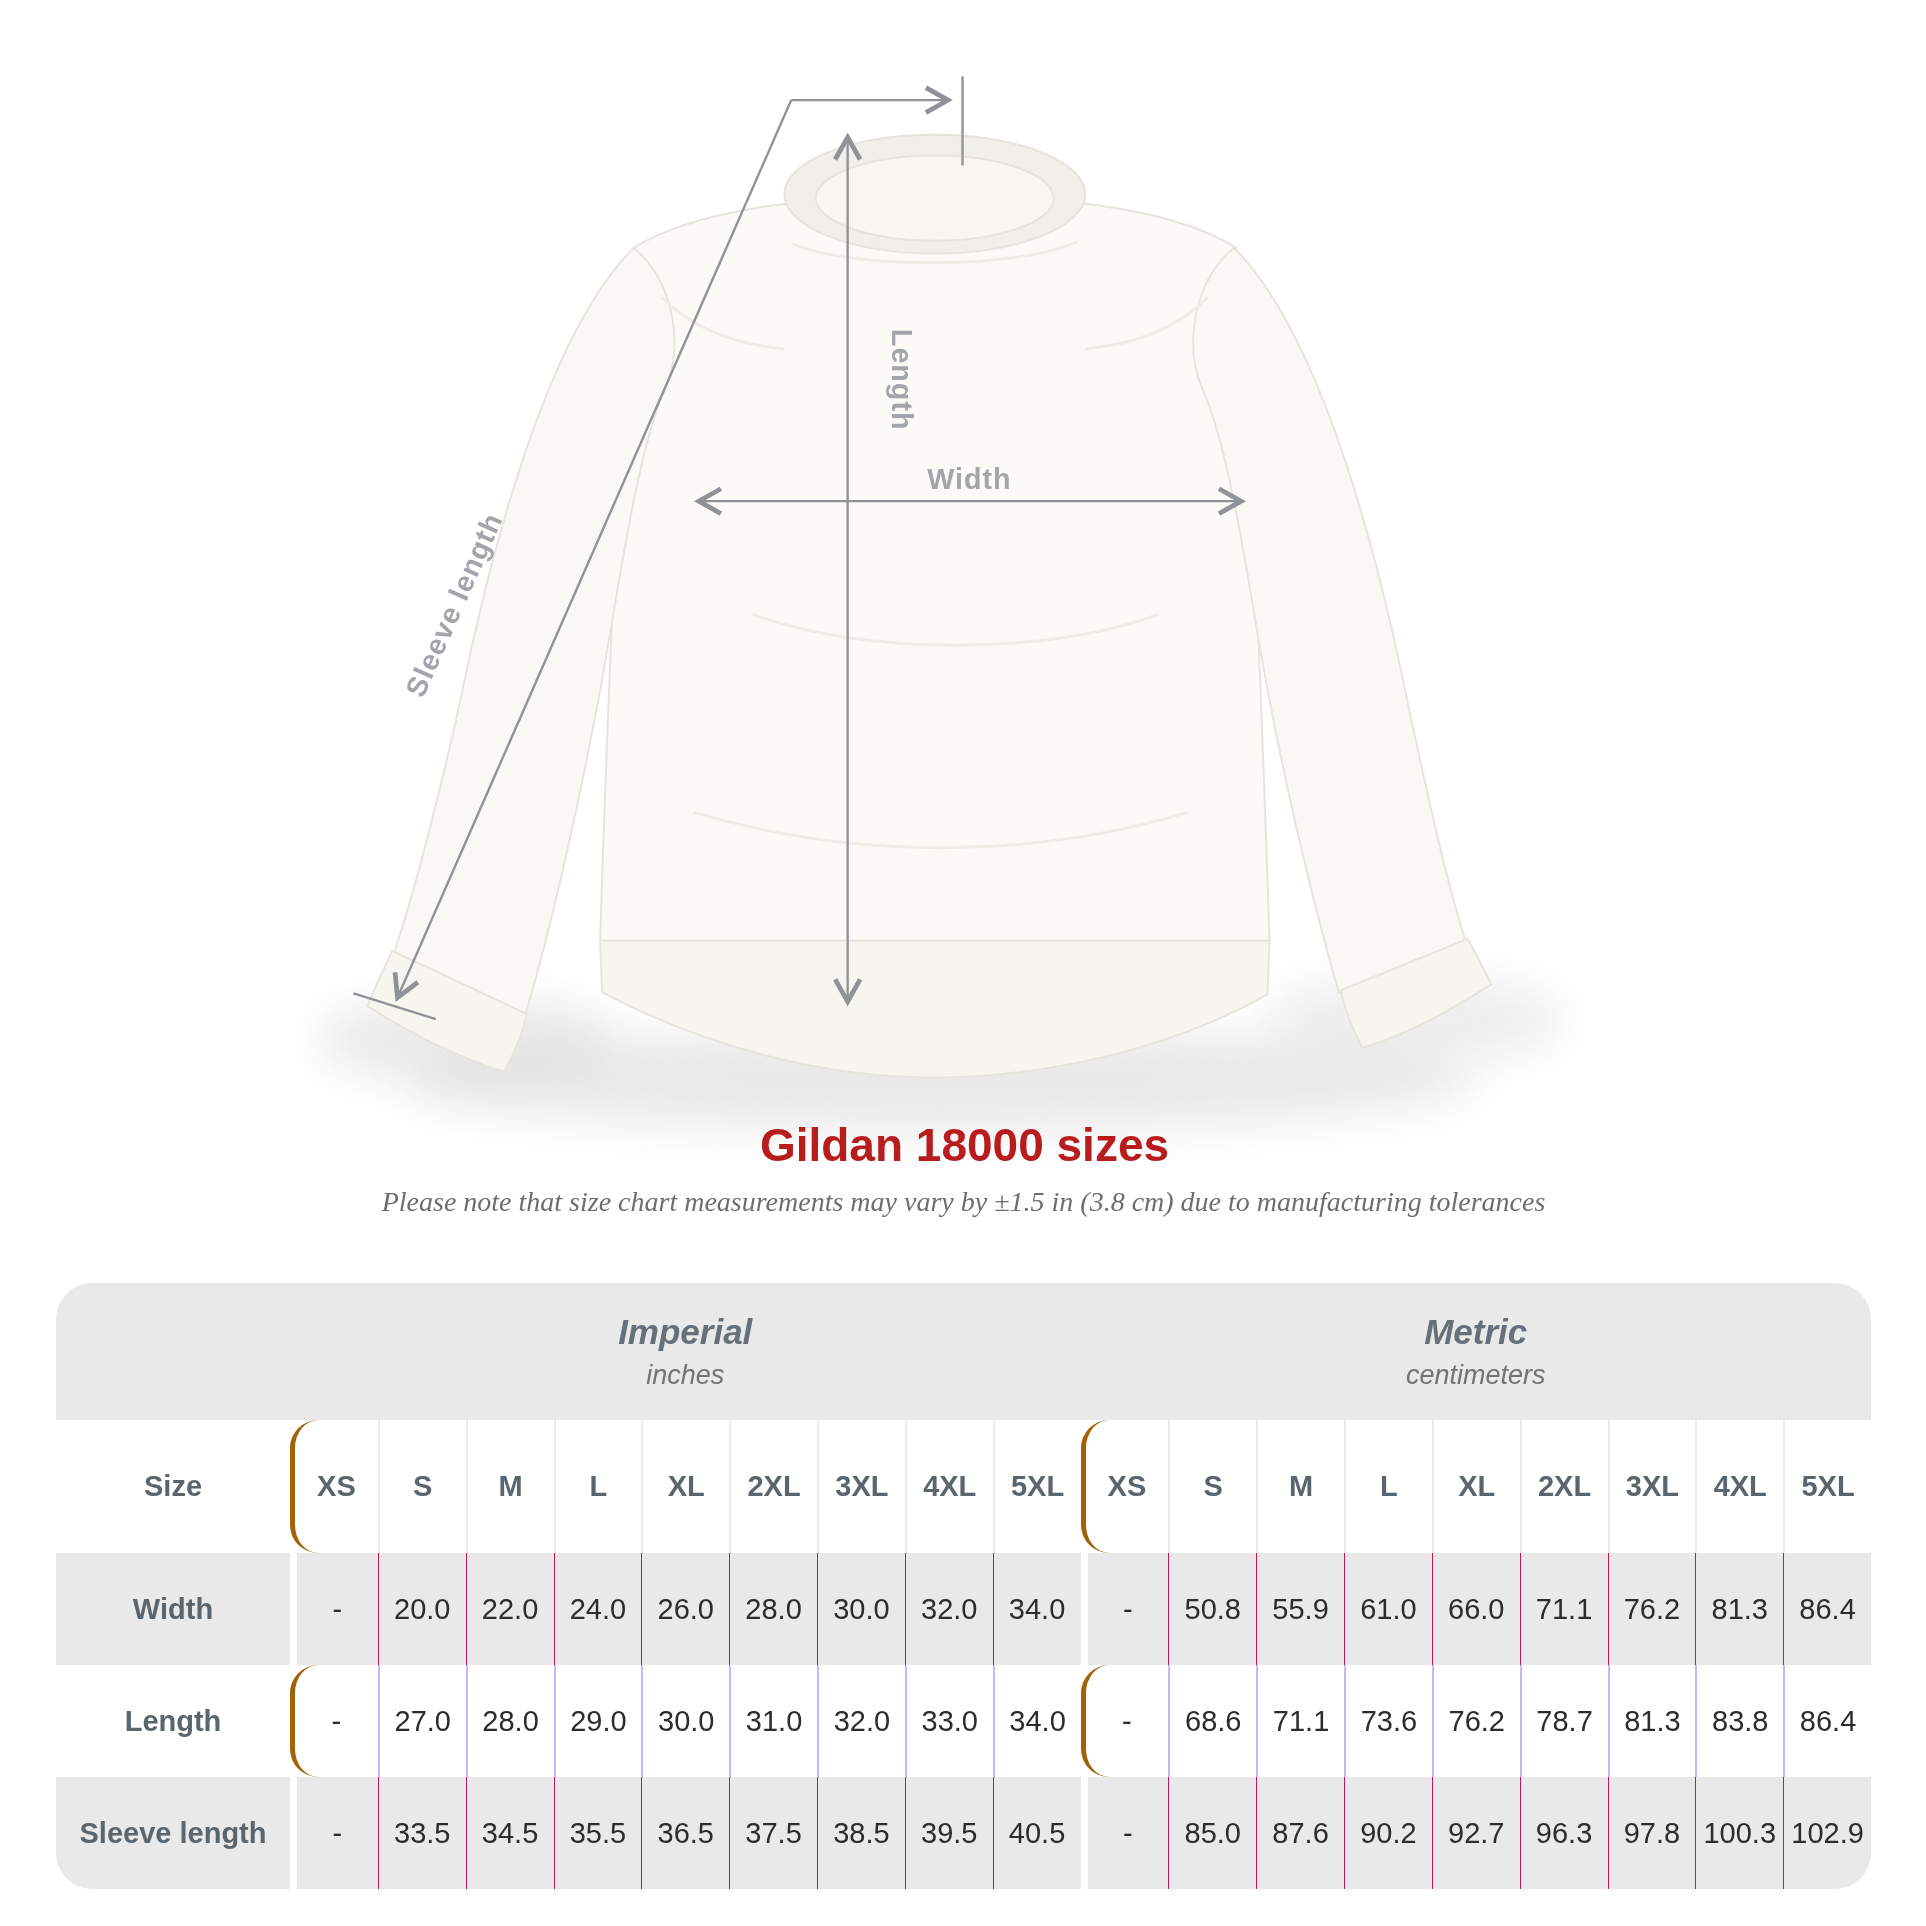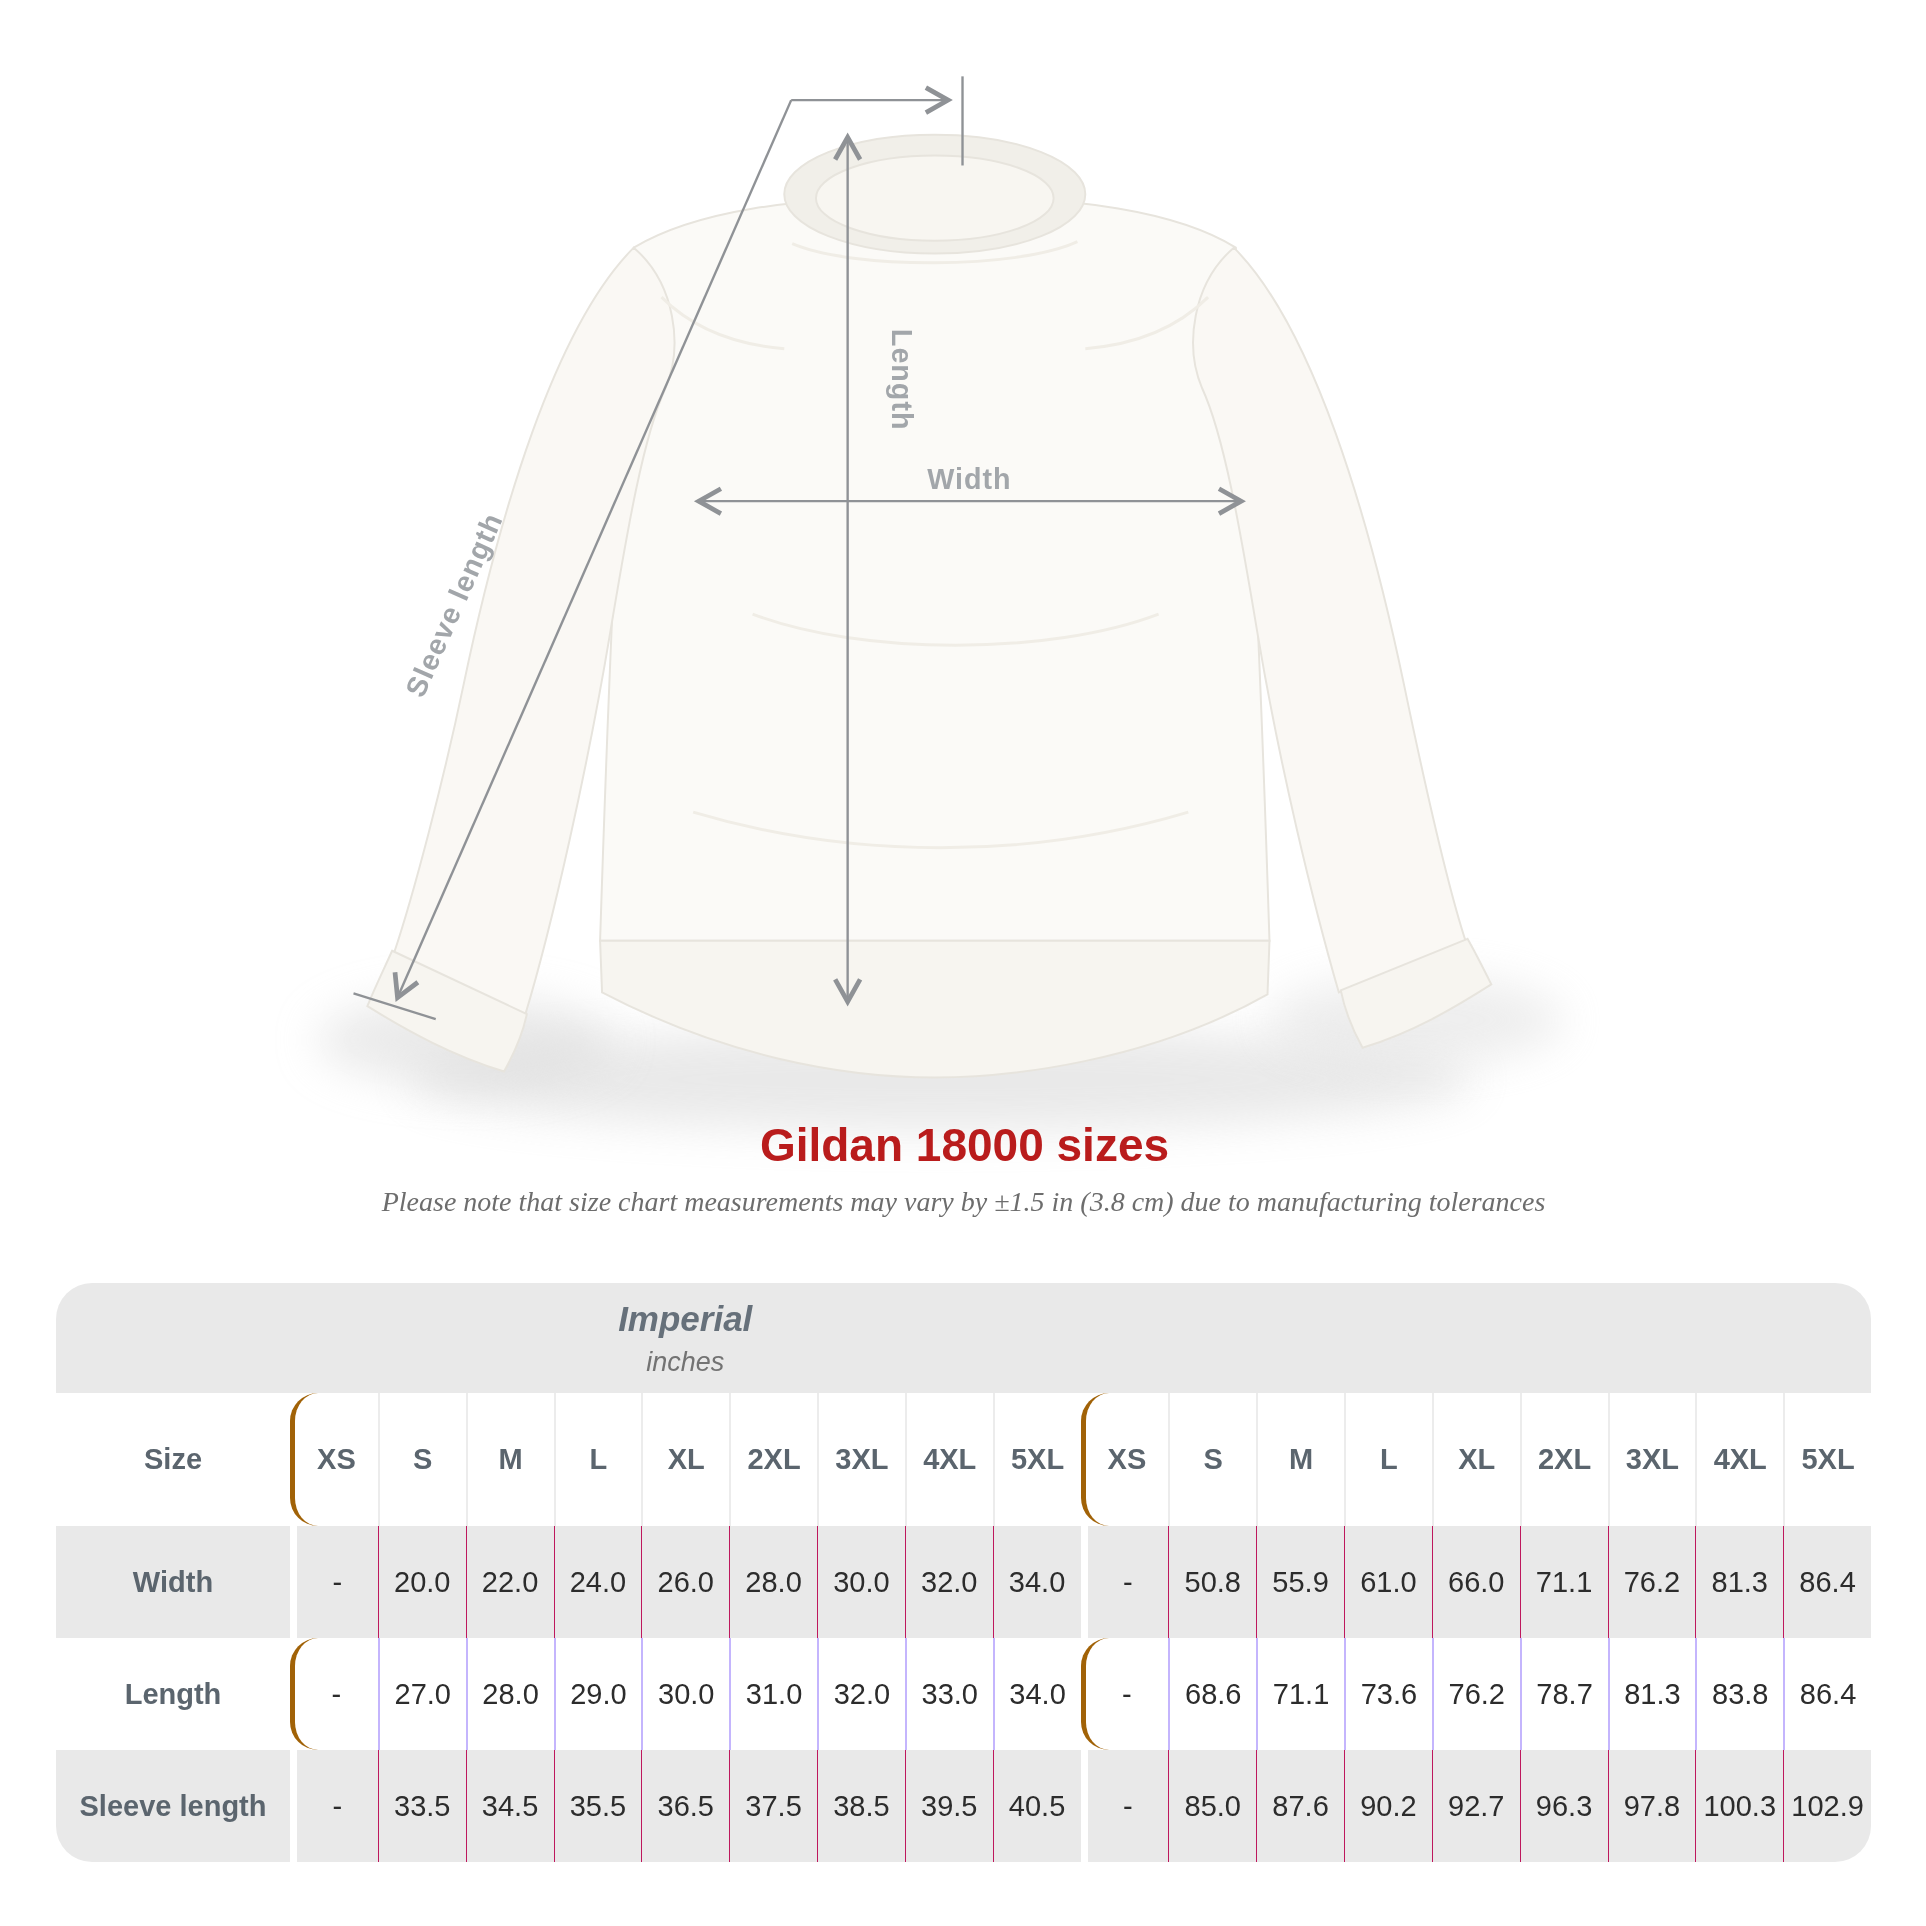--- a/index.html
+++ b/index.html
@@ -21,21 +21,21 @@
   .note{
     position:absolute;left:0;top:1186px;width:100%;text-align:center;
     font-size:28px;font-style:italic;color:#6d6d6d;margin:0;font-family:Liberation Serif, serif;
   }
   
   .table{
     position:absolute;left:56px;top:1283px;width:1815px;
     border-radius:36px;overflow:hidden;
   }
   .trow{display:grid;grid-template-columns:234px repeat(18,1fr);}
-  .trow.units{height:110px;background:#e9e9e9;}
+  .trow.units{height:137px;background:#e9e9e9;}
   .trow.sizes{height:133px;background:#ffffff;}
   .trow.data{height:112px;}
   .trow.data.gray{background:#e9e9e9;}
   .trow.data.white{background:#ffffff;}
   .cell{display:flex;align-items:center;justify-content:center;min-width:0;}
   .cell.unit{flex-direction:column;gap:8px;grid-row:1;}
   .cell.unit.imperial{grid-column:2 / span 9;}
   .cell.unit.metric{grid-column:11 / span 9;}
   .u-label{font-size:35px;font-weight:bold;font-style:italic;color:#66707a;}
   .u-sub{font-size:27px;font-style:italic;color:#737373;}
@@ -122,20 +122,24 @@
 
   <h1 class="title">Gildan 18000 sizes</h1>
   <p class="note">Please note that size chart measurements may vary by ±1.5 in (3.8 cm) due to manufacturing tolerances</p>
 
   <div class="table">
       <div class="trow units">
         <div class="cell corner"></div>
         <div class="cell unit imperial">
           <div class="u-label">Imperial</div>
           <div class="u-sub">inches</div>
+        </div>
+        <div class="cell unit metric">
+          <div class="u-label">Metric</div>
+          <div class="u-sub">centimeters</div>
         </div>
       </div>
       <div class="trow sizes">
         <div class="cell rowlabel">Size</div>
         <div class="cell sizehead gapleft">XS</div>
         <div class="cell sizehead">S</div>
         <div class="cell sizehead">M</div>
         <div class="cell sizehead">L</div>
         <div class="cell sizehead">XL</div>
         <div class="cell sizehead">2XL</div>

